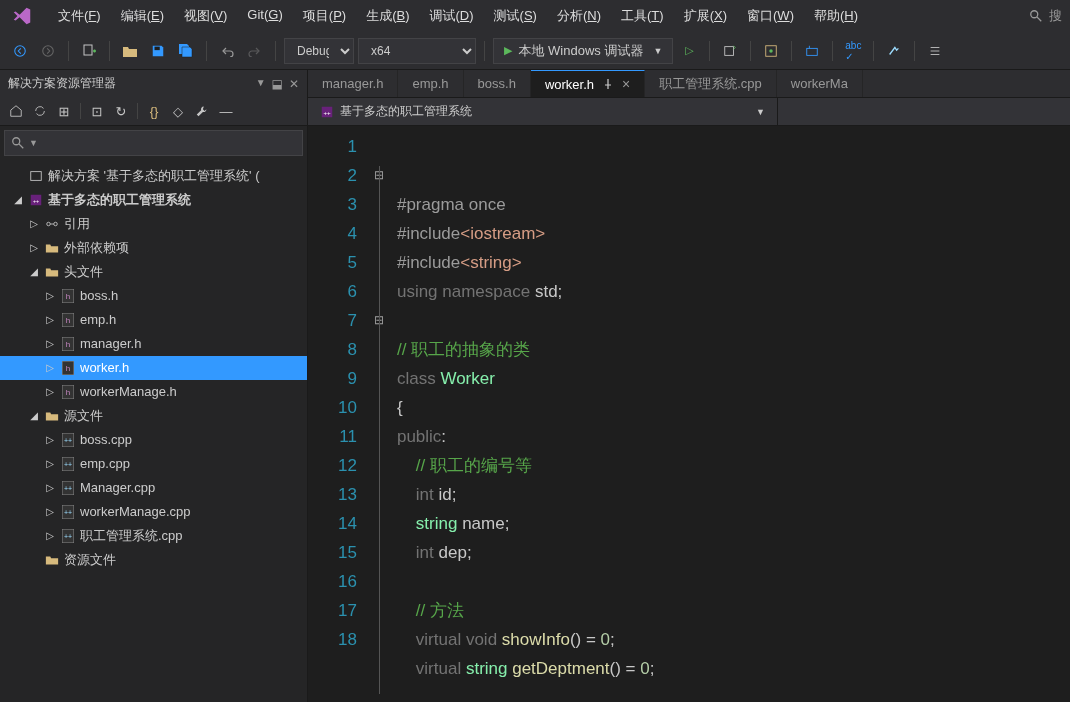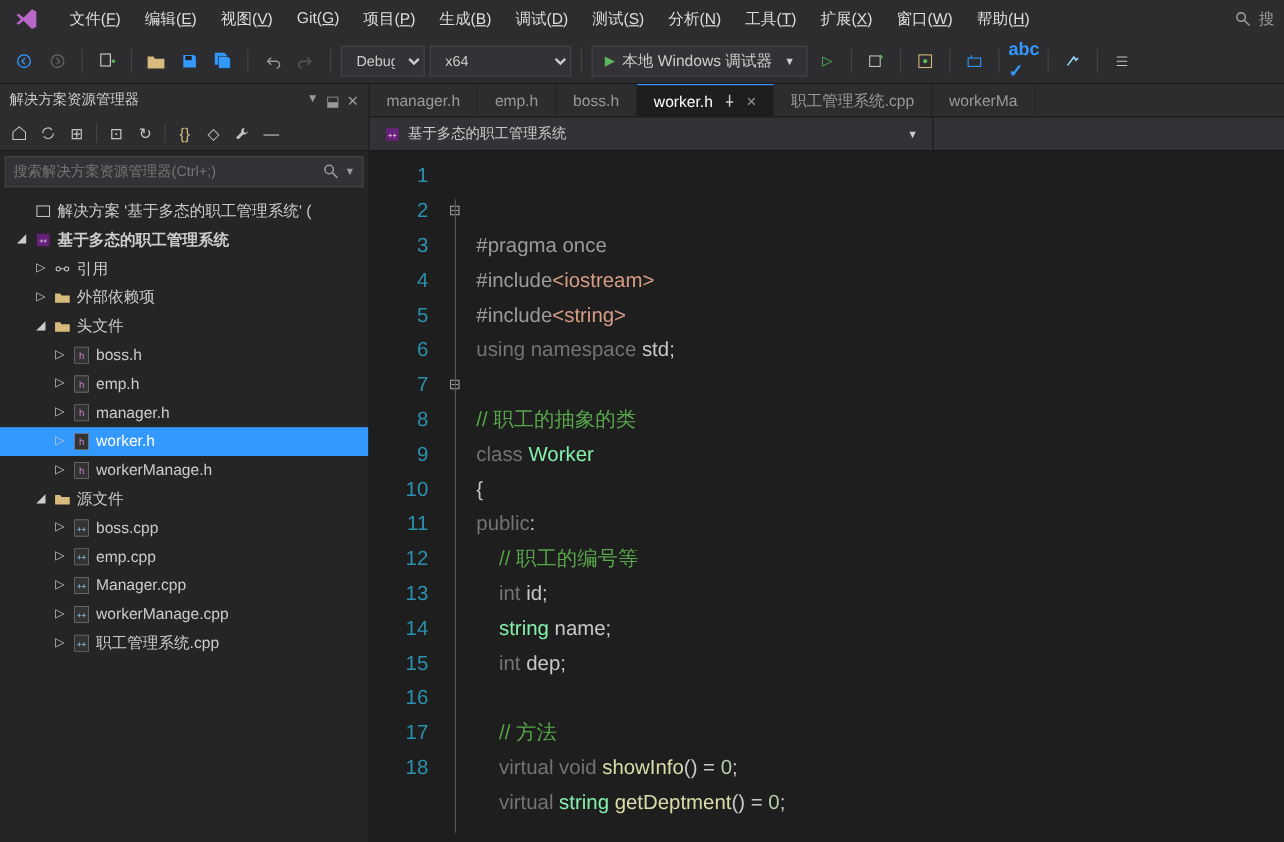--- a/index.html
+++ b/index.html
@@ -184,21 +184,21 @@
       </svg>
     </div>
   <div class="tb-sep"></div>
   <div class="tb-btn">
       <svg width="14" height="14" viewBox="0 0 16 16">
         <rect x="2" y="5" width="12" height="8" stroke="#3399ff" fill="none"></rect>
         <line x1="5" y1="2" x2="5" y2="5" stroke="#3399ff"></line>
       </svg>
     </div>
   <div class="tb-sep"></div>
-  <div class="tb-btn" style="color:#3399ff;font-size:15px;font-weight:bold">abc<br>✓</div>
+  <div class="tb-btn" style="color:#3399ff;font-size:10px;font-weight:normal">abc<br>✓</div>
   <div class="tb-sep"></div>
   <div class="tb-btn">
       <svg width="14" height="14" viewBox="0 0 16 16">
         <path d="M3 12l6-8 2 3 2-2" stroke="#9cdcfe" fill="none" stroke-width="1.5"></path>
       </svg>
     </div>
   <div class="tb-sep"></div>
   <div class="tb-btn">
       <svg width="14" height="14" viewBox="0 0 16 16">
         <line x1="3" y1="4" x2="13" y2="4" stroke="#c5c5c5"></line>
@@ -238,21 +238,20 @@
       <div class="ico" style="color:#d7ba7d">{}</div>
       <div class="ico">◇</div>
       <div class="ico">
           <svg width="14" height="14" viewBox="0 0 16 16">
             <path d="M10 3a3 3 0 0 0-3 4L2 12l2 2 5-5a3 3 0 0 0 4-3l-2 2-2-2z" fill="#c5c5c5"></path>
           </svg>
         </div>
       <div class="ico">—</div>
     </div>
     <div class="panel-search">
-      <input placeholder="搜索解决方案资源管理器(Ctrl+;)" style="">
       <svg width="14" height="14" viewBox="0 0 16 16">
           <circle cx="6" cy="6" r="4" stroke="#999" fill="none" stroke-width="1.5"></circle>
           <line x1="9" y1="9" x2="14" y2="14" stroke="#999" stroke-width="1.5"></line>
         </svg>
       <span style="font-size:9px;margin-left:4px;color:#999">▼</span>
     </div>
     <div class="tree" id="tree">
         <div class="tree-row">
           <span class="indent" style="width:0px"></span>
           <span class="expander"></span>
@@ -418,20 +417,30 @@
         <div class="tree-row">
           <span class="indent" style="width:32px"></span>
           <span class="expander">▷</span>
           <span class="file-ico">
             <svg width="12" height="14" viewBox="0 0 12 14">
               <rect width="12" height="14" fill="#333" stroke="#888"></rect>
               <text x="6" y="10" font-size="7" fill="#9cdcfe" text-anchor="middle">++</text>
             </svg>
           </span>
           <span class="">职工管理系统.cpp</span>
+        </div>
+        <div class="tree-row">
+          <span class="indent" style="width:16px"></span>
+          <span class="expander"></span>
+          <span class="file-ico">
+            <svg width="14" height="12" viewBox="0 0 16 12">
+              <path d="M1 2h5l1 2h8v7H1z" fill="#d7ba7d"></path>
+            </svg>
+          </span>
+          <span class="">资源文件</span>
         </div>
       </div>
   </div>
 
   <div class="editor-area">
     <div class="tabs" id="tabs">
         <div class="tab">
           <span>manager.h</span>
         </div>
         <div class="tab">

